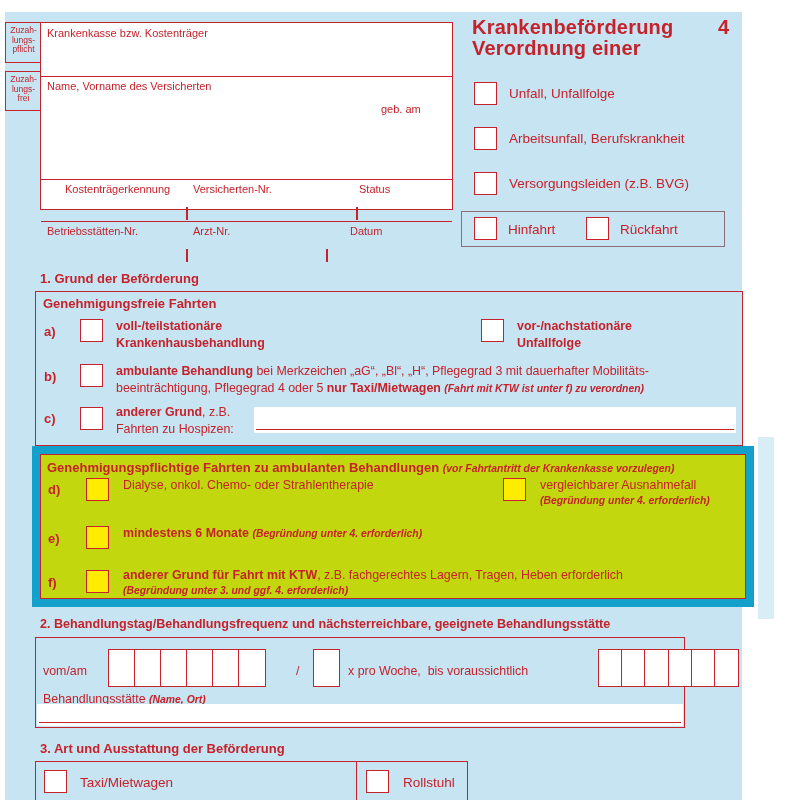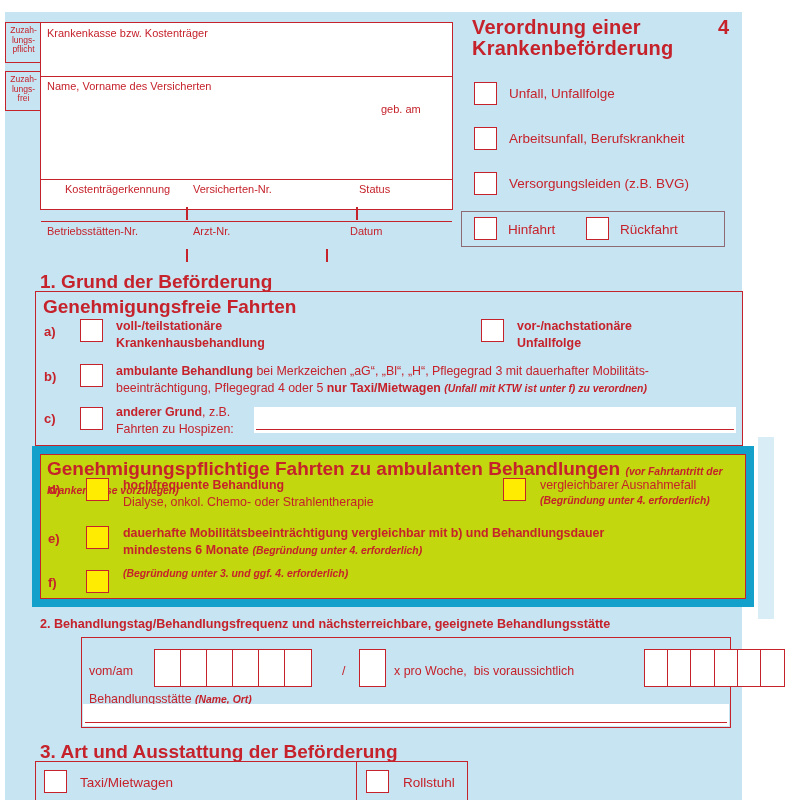--- a/index.html
+++ b/index.html
@@ -33,21 +33,21 @@
        text-align:center;color:var(--red);padding-top:3px;}
 
   .title{font-size:20px;font-weight:bold;line-height:1.07;color:var(--red);letter-spacing:.2px;}
 
   .cb{width:23px;height:23px;background:#fff;border:1.6px solid var(--red);}
   .cb.yellow{background:var(--yellow);}
   .cb-label{font-size:13.5px;color:var(--red);}
 
   .hr-box{left:461px;top:211px;width:264px;height:36px;border:1.2px solid #8e6b74;}
 
-  .sec-head{font-size:19px;font-weight:bold;color:var(--red);}
+  .sec-head{font-size:13px;font-weight:bold;color:var(--red);}
   .box{border:1.4px solid var(--red);}
   .item-marker{font-size:13px;font-weight:bold;}
   .item-text{font-size:12.4px;line-height:1.34;}
   .note{font-size:10.4px;font-weight:bold;font-style:italic;}
 
   .white-input{background:#fff;}
   .white-input .uline{position:absolute;left:2px;right:2px;bottom:3px;height:0;border-top:1.4px solid var(--red);}
 
   
   .teal-box{left:32px;top:446px;width:722px;height:161px;background:var(--teal);padding:8px;}
@@ -87,22 +87,22 @@
   <div class="abs tick" style="left:315px;top:184px;"></div>
   <div class="abs pb-line" style="top:198px;"></div>
   <div class="abs pb-label" style="left:6px;top:202px;">Betriebsstätten-Nr.</div>
   <div class="abs pb-label" style="left:152px;top:202px;">Arzt-Nr.</div>
   <div class="abs pb-label" style="left:292px;top:202px;padding-left:17px;">Datum</div>
   <div class="abs tick" style="left:145px;top:226px;"></div>
   <div class="abs tick" style="left:285px;top:226px;"></div>
 </div>
 
 <div class="abs title" style="left:472px;top:17px;">
+  <div>Krankenbeförderung</div>
   <div>Verordnung einer</div>
-  <div>Krankenbeförderung</div>
 </div>
 <div class="abs title" style="left:718px;top:17px;">4</div>
 
 <div class="abs cb" style="left:474px;top:82px;"></div>
 <div class="abs cb-label" style="left:509px;top:86px;">Unfall, Unfallfolge</div>
 <div class="abs cb" style="left:474px;top:127px;"></div>
 <div class="abs cb-label" style="left:509px;top:131px;">Arbeitsunfall, Berufskrankheit</div>
 <div class="abs cb" style="left:474px;top:172px;"></div>
 <div class="abs cb-label" style="left:509px;top:176px;">Versorgungsleiden (z.B. BVG)</div>
 
@@ -123,68 +123,67 @@
   <div class="abs item-text bold pre" style="left:80px;top:26px;">voll-/teilstationäre
 Krankenhausbehandlung</div>
   <div class="abs cb" style="left:445px;top:27px;"></div>
   <div class="abs item-text bold pre" style="left:481px;top:26px;">vor-/nachstationäre
 Unfallfolge</div>
 
   <div class="abs item-marker" style="left:8px;top:77px;">b)</div>
   <div class="abs cb" style="left:44px;top:72px;"></div>
   <div class="abs item-text" style="left:80px;top:71px;width:632px;">
     <div><span class="bold">ambulante Behandlung</span><span> bei Merkzeichen „aG“, „Bl“, „H“, Pflegegrad 3 mit dauerhafter Mobilitäts-</span></div>
-    <div><span>beeinträchtigung, Pflegegrad 4 oder 5 </span><span class="bold">nur Taxi/Mietwagen </span><span class="note">(Unfall mit KTW ist unter f) zu verordnen)</span></div>
+    <div><span>beeinträchtigung, Pflegegrad 4 oder 5 </span><span class="bold">nur Taxi/Mietwagen </span><span class="note">(Fahrt mit KTW ist unter f) zu verordnen)</span></div>
   </div>
 
   <div class="abs item-marker" style="left:8px;top:119px;">c)</div>
   <div class="abs cb" style="left:44px;top:115px;"></div>
   <div class="abs item-text" style="left:80px;top:112px;">
     <div><span class="bold">anderer Grund</span><span>, z.B.</span></div>
     <div>Fahrten zu Hospizen:</div>
   </div>
   <div class="abs white-input" style="left:218px;top:115px;width:482px;height:26px;">
       <span class="uline"></span>
     </div>
 </div>
 
 <div class="abs teal-box">
   <div class="teal-inner">
     <div class="abs" style="left:6px;top:3px;"><span class="sec-head">Genehmigungspflichtige Fahrten zu ambulanten Behandlungen </span><span class="note">(vor Fahrtantritt der Krankenkasse vorzulegen)</span></div>
 
     <div class="abs item-marker" style="left:7px;top:27px;">d)</div>
     <div class="abs cb yellow" style="left:45px;top:23px;"></div>
     <div class="abs item-text" style="left:82px;top:22px;">
-      <div class="bold">hochfrequente Behandlung</div>
       <div>Dialyse, onkol. Chemo- oder Strahlentherapie</div>
     </div>
     <div class="abs cb yellow" style="left:462px;top:23px;"></div>
     <div class="abs item-text" style="left:499px;top:22px;">
       <div>vergleichbarer Ausnahmefall</div>
       <div class="note">(Begründung unter 4. erforderlich)</div>
     </div>
 
     <div class="abs item-marker" style="left:7px;top:76px;">e)</div>
     <div class="abs cb yellow" style="left:45px;top:71px;"></div>
     <div class="abs item-text" style="left:82px;top:70px;width:600px;">
-      <div class="bold">dauerhafte Mobilitätsbeeinträchtigung vergleichbar mit b) und Behandlungsdauer</div>
       <div><span class="bold">mindestens 6 Monate </span><span class="note">(Begründung unter 4. erforderlich)</span></div>
     </div>
 
     <div class="abs item-marker" style="left:7px;top:120px;">f)</div>
     <div class="abs cb yellow" style="left:45px;top:115px;"></div>
     <div class="abs item-text" style="left:82px;top:112px;width:620px;">
+      <div><span class="bold">anderer Grund für Fahrt mit KTW</span><span>, z.B. fachgerechtes Lagern, Tragen, Heben erforderlich</span></div>
       <div class="note">(Begründung unter 3. und ggf. 4. erforderlich)</div>
     </div>
   </div>
 </div>
 
 <div class="abs sec-head" style="left:40px;top:617px;font-size:12.6px;">2. Behandlungstag/Behandlungsfrequenz und nächsterreichbare, geeignete Behandlungsstätte</div>
 
-<div class="abs box" style="left:35px;top:637px;width:650px;height:91px;margin-left:46px;">
+<div class="abs box" style="left:35px;top:637px;width:650px;height:91px;">
   <div class="abs item-text" style="left:7px;top:25px;">vom/am</div>
   <div class="abs dgrid" style="left:72px;top:11px;">
     <div class="dcell"></div>
     <div class="dcell"></div>
     <div class="dcell"></div>
     <div class="dcell"></div>
     <div class="dcell"></div>
     <div class="dcell"></div>
   </div>
   <div class="abs item-text" style="left:260px;top:25px;">/</div>

